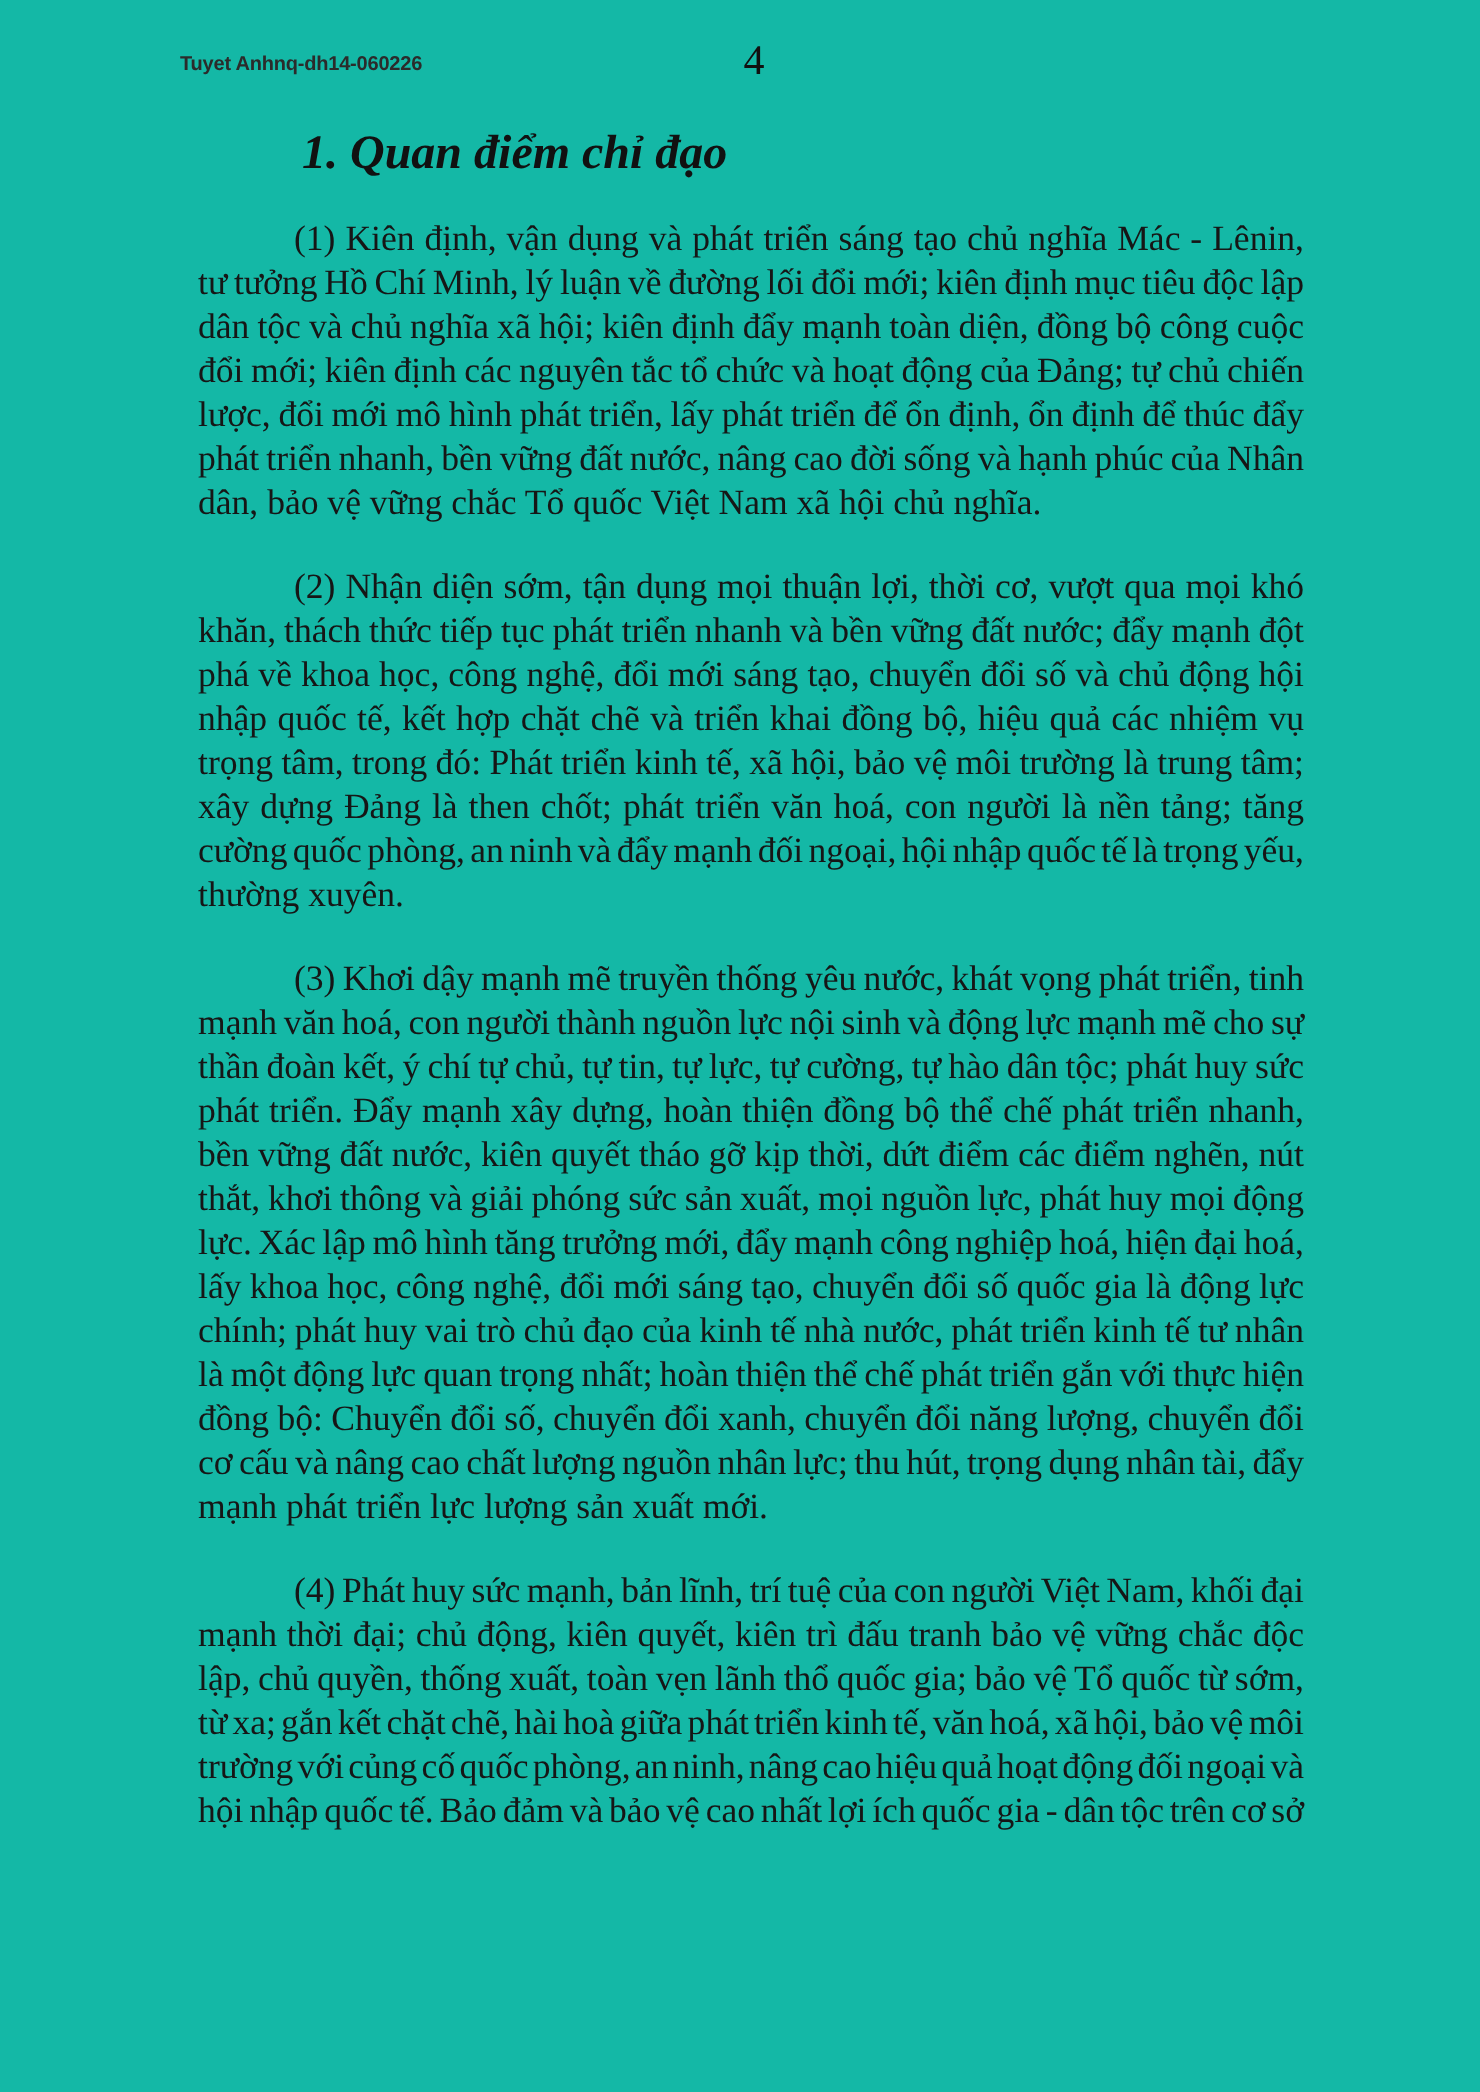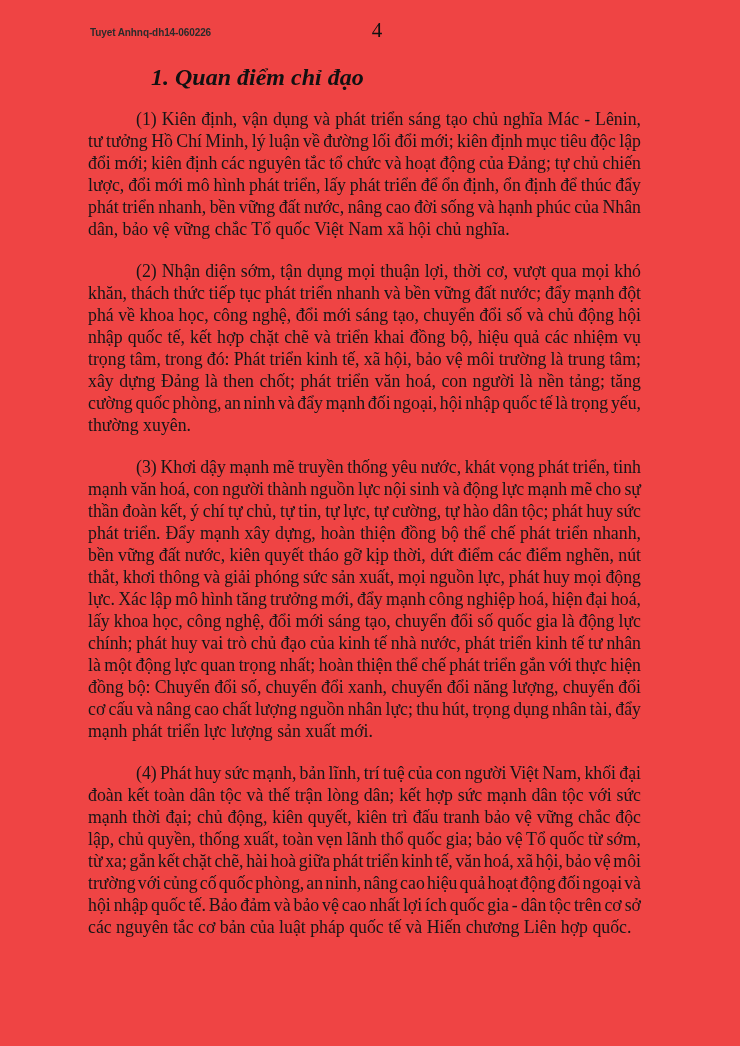--- a/index.html
+++ b/index.html
@@ -4,21 +4,21 @@
 <style>
   html, body { margin: 0; padding: 0; }
   body {
     width: 740px; height: 1046px;
     background: #ffffff;
     font-family: "Liberation Serif", serif;
   }
   .page {
     position: relative;
     width: 740px; height: 1046px;
-    background: #ef4444;
+    background: #14b8a6;
     color: #161616;
     overflow: hidden;
   }
   .doc-label {
     position: absolute;
     top: 27px; left: 90px;
     font-family: "Liberation Sans", sans-serif;
     font-size: 10px;
     font-weight: 600;
     letter-spacing: -0.1px;
@@ -39,21 +39,21 @@
     margin: 0;
     font-family: "Liberation Serif", serif;
     font-size: 24px;
     font-weight: 700;
     font-style: italic;
     line-height: 22px;
     color: #111111;
   }
   .body-text {
     position: absolute;
-    top: 108px; left: 88px;
+    top: 108px; left: 99px;
     width: 553px;
     font-family: "Liberation Serif", serif;
     font-size: 17.8px;
     line-height: 22px;
     color: #161616;
   }
   .para { margin: 0 0 20px 0; }
   .line {
     white-space: nowrap;
     height: 22px;
@@ -64,20 +64,21 @@
 <body>
 
 <div class="page">
   <span class="doc-label">Tuyet Anhnq-dh14-060226</span>
   <div class="page-num">4</div>
   <h1 class="heading">1. Quan điểm chỉ đạo</h1>
   <div class="body-text">
       <div class="para">
         <div class="line first" style="word-spacing: 0.517857px;"><span>(1) Kiên định, vận dụng và phát triển sáng tạo chủ nghĩa Mác - Lênin,</span></div>
         <div class="line" style="word-spacing: -1.04504px;"><span>tư tưởng Hồ Chí Minh, lý luận về đường lối đổi mới; kiên định mục tiêu độc lập</span></div>
+        <div class="line" style="word-spacing: -0.405273px;"><span>dân tộc và chủ nghĩa xã hội; kiên định đẩy mạnh toàn diện, đồng bộ công cuộc</span></div>
         <div class="line" style="word-spacing: -0.682617px;"><span>đổi mới; kiên định các nguyên tắc tổ chức và hoạt động của Đảng; tự chủ chiến</span></div>
         <div class="line" style="word-spacing: -0.575368px;"><span>lược, đổi mới mô hình phát triển, lấy phát triển để ổn định, ổn định để thúc đẩy</span></div>
         <div class="line" style="word-spacing: -0.928125px;"><span>phát triển nhanh, bền vững đất nước, nâng cao đời sống và hạnh phúc của Nhân</span></div>
         <div class="line last"><span>dân, bảo vệ vững chắc Tổ quốc Việt Nam xã hội chủ nghĩa.</span></div>
       </div>
       <div class="para">
         <div class="line first" style="word-spacing: 0.523438px;"><span>(2) Nhận diện sớm, tận dụng mọi thuận lợi, thời cơ, vượt qua mọi khó</span></div>
         <div class="line" style="word-spacing: -0.45px;"><span>khăn, thách thức tiếp tục phát triển nhanh và bền vững đất nước; đẩy mạnh đột</span></div>
         <div class="line" style="word-spacing: 0.0546875px;"><span>phá về khoa học, công nghệ, đổi mới sáng tạo, chuyển đổi số và chủ động hội</span></div>
         <div class="line" style="word-spacing: 0.769531px;"><span>nhập quốc tế, kết hợp chặt chẽ và triển khai đồng bộ, hiệu quả các nhiệm vụ</span></div>
@@ -96,22 +97,20 @@
         <div class="line" style="word-spacing: -1.12708px;"><span>lực. Xác lập mô hình tăng trưởng mới, đẩy mạnh công nghiệp hoá, hiện đại hoá,</span></div>
         <div class="line" style="word-spacing: -0.299805px;"><span>lấy khoa học, công nghệ, đổi mới sáng tạo, chuyển đổi số quốc gia là động lực</span></div>
         <div class="line" style="word-spacing: -0.527574px;"><span>chính; phát huy vai trò chủ đạo của kinh tế nhà nước, phát triển kinh tế tư nhân</span></div>
         <div class="line" style="word-spacing: -0.931641px;"><span>là một động lực quan trọng nhất; hoàn thiện thể chế phát triển gắn với thực hiện</span></div>
         <div class="line" style="word-spacing: -0.258413px;"><span>đồng bộ: Chuyển đổi số, chuyển đổi xanh, chuyển đổi năng lượng, chuyển đổi</span></div>
         <div class="line" style="word-spacing: -1.21094px;"><span>cơ cấu và nâng cao chất lượng nguồn nhân lực; thu hút, trọng dụng nhân tài, đẩy</span></div>
         <div class="line last"><span>mạnh phát triển lực lượng sản xuất mới.</span></div>
       </div>
       <div class="para">
         <div class="line first" style="word-spacing: -1.20625px;"><span>(4) Phát huy sức mạnh, bản lĩnh, trí tuệ của con người Việt Nam, khối đại</span></div>
-        <div class="line" style="word-spacing: 0.400735px;"><span>đoàn kết toàn dân tộc và thế trận lòng dân; kết hợp sức mạnh dân tộc với sức</span></div>
         <div class="line" style="word-spacing: 0.40625px;"><span>mạnh thời đại; chủ động, kiên quyết, kiên trì đấu tranh bảo vệ vững chắc độc</span></div>
         <div class="line" style="word-spacing: -0.619141px;"><span>lập, chủ quyền, thống xuất, toàn vẹn lãnh thổ quốc gia; bảo vệ Tổ quốc từ sớm,</span></div>
         <div class="line" style="word-spacing: -1.82155px;"><span>từ xa; gắn kết chặt chẽ, hài hoà giữa phát triển kinh tế, văn hoá, xã hội, bảo vệ môi</span></div>
         <div class="line" style="word-spacing: -2.33789px;"><span>trường với củng cố quốc phòng, an ninh, nâng cao hiệu quả hoạt động đối ngoại và</span></div>
         <div class="line" style="word-spacing: -1.53516px;"><span>hội nhập quốc tế. Bảo đảm và bảo vệ cao nhất lợi ích quốc gia - dân tộc trên cơ sở</span></div>
-        <div class="line last"><span>các nguyên tắc cơ bản của luật pháp quốc tế và Hiến chương Liên hợp quốc.</span></div>
       </div>
     </div>
 </div>
 
 </body></html>

